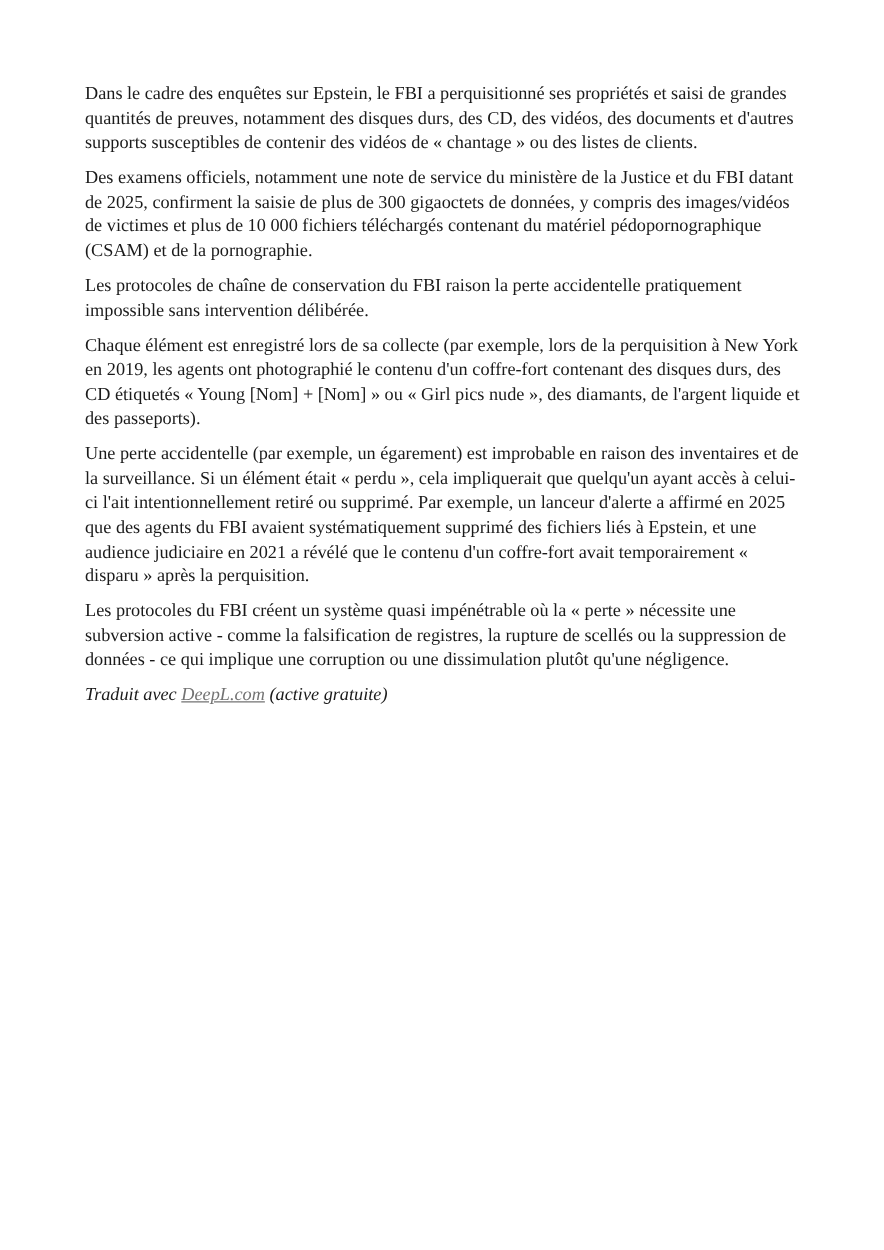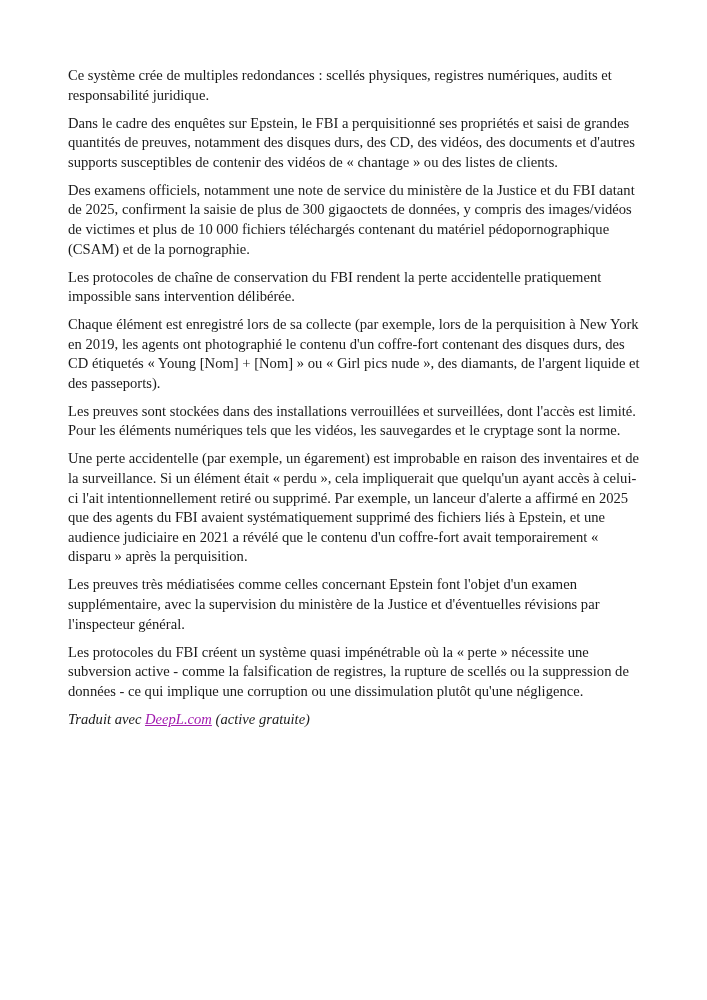--- a/index.html
+++ b/index.html
@@ -23,30 +23,27 @@
       line-height: 19.6px;
       color: #1a1a1a;
     }
     .page p {
       margin: 0 0 8.4px 0;
     }
     .credit {
       font-style: italic;
     }
     .credit a {
-      color: #a21caf;
+      color: #737373;
     }
   </style>
 </head>
 <body>
 
 <div class="page">
-  <p>Ce système crée de multiples redondances : scellés physiques, registres numériques, audits et responsabilité juridique.</p>
   <p>Dans le cadre des enquêtes sur Epstein, le FBI a perquisitionné ses propriétés et saisi de grandes quantités de preuves, notamment des disques durs, des CD, des vidéos, des documents et d'autres supports susceptibles de contenir des vidéos de « chantage » ou des listes de clients.</p>
   <p>Des examens officiels, notamment une note de service du ministère de la Justice et du FBI datant de 2025, confirment la saisie de plus de 300 gigaoctets de données, y compris des images/vidéos de victimes et plus de 10 000 fichiers téléchargés contenant du matériel pédopornographique (CSAM) et de la pornographie.</p>
-  <p>Les protocoles de chaîne de conservation du FBI rendent la perte accidentelle pratiquement impossible sans intervention délibérée.</p>
+  <p>Les protocoles de chaîne de conservation du FBI raison la perte accidentelle pratiquement impossible sans intervention délibérée.</p>
   <p>Chaque élément est enregistré lors de sa collecte (par exemple, lors de la perquisition à New York en 2019, les agents ont photographié le contenu d'un coffre-fort contenant des disques durs, des CD étiquetés « Young [Nom] + [Nom] » ou « Girl pics nude », des diamants, de l'argent liquide et des passeports).</p>
-  <p>Les preuves sont stockées dans des installations verrouillées et surveillées, dont l'accès est limité. Pour les éléments numériques tels que les vidéos, les sauvegardes et le cryptage sont la norme.</p>
   <p>Une perte accidentelle (par exemple, un égarement) est improbable en raison des inventaires et de la surveillance. Si un élément était « perdu », cela impliquerait que quelqu'un ayant accès à celui-ci l'ait intentionnellement retiré ou supprimé. Par exemple, un lanceur d'alerte a affirmé en 2025 que des agents du FBI avaient systématiquement supprimé des fichiers liés à Epstein, et une audience judiciaire en 2021 a révélé que le contenu d'un coffre-fort avait temporairement « disparu » après la perquisition.</p>
-  <p>Les preuves très médiatisées comme celles concernant Epstein font l'objet d'un examen supplémentaire, avec la supervision du ministère de la Justice et d'éventuelles révisions par l'inspecteur général.</p>
   <p>Les protocoles du FBI créent un système quasi impénétrable où la « perte » nécessite une subversion active - comme la falsification de registres, la rupture de scellés ou la suppression de données - ce qui implique une corruption ou une dissimulation plutôt qu'une négligence.</p>
   <p class="credit"><span>Traduit avec</span> <a href="#">DeepL.com</a> <span>(active gratuite)</span></p>
 </div>
 
 </body></html>

